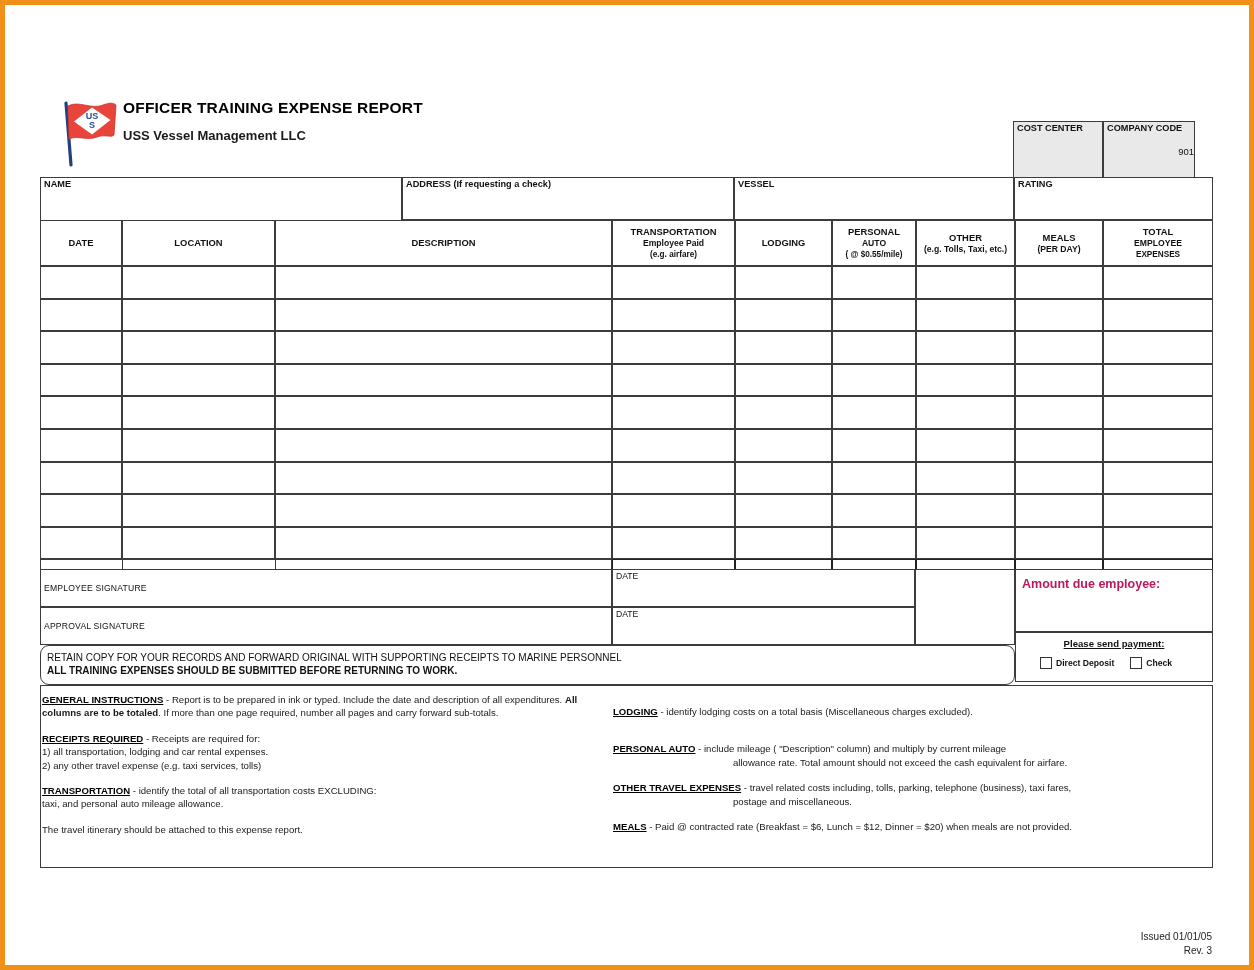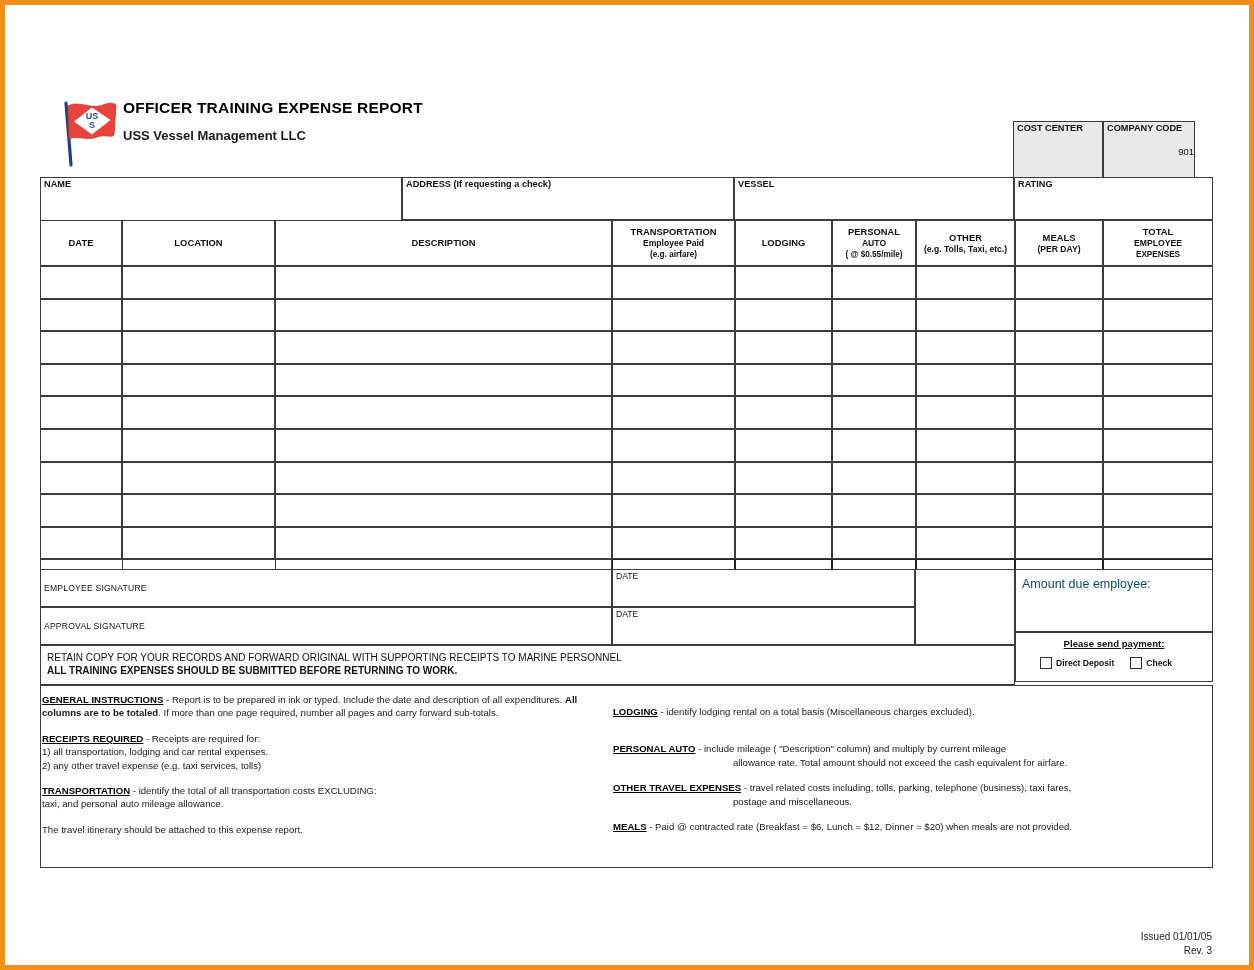--- a/index.html
+++ b/index.html
@@ -95,21 +95,21 @@
     position: absolute;
     right: 4px; top: 50%;
     transform: translateY(-50%);
     font-size: 13.5px; font-weight: bold; color: #000;
   }
 
   
   .amount-due {
     position: absolute;
     left: 6px; top: 7px;
-    font-size: 12.5px; color: #0c4a6e;
+    font-size: 12.5px; color: #be185d; font-weight: bold;
   }
   .send-payment {
     position: absolute;
     left: 0; right: 0; top: 5px;
     text-align: center;
     font-size: 9.6px; font-weight: bold;
     color: #111;
   }
   .send-payment span { text-decoration: underline; }
   .pay-opts {
@@ -381,21 +381,21 @@
         <span class="chk"></span>
         <span class="pay-opt-lbl">Direct Deposit</span>
       </div>
       <div class="pay-opt">
         <span class="chk"></span>
         <span class="pay-opt-lbl">Check</span>
       </div>
     </div>
   </div>
 
-  <div class="cell retain-box" style="left:40px; top:645px; width:975px; height:40px;">
+  <div class="cell retain-box" style="left:40px; top:645px; width:975px; height:40px;border-radius:9px;">
     <div class="retain-l1">RETAIN COPY FOR YOUR RECORDS AND FORWARD ORIGINAL WITH SUPPORTING RECEIPTS TO MARINE PERSONNEL</div>
     <div class="retain-l2">ALL TRAINING EXPENSES SHOULD BE SUBMITTED BEFORE RETURNING TO WORK.</div>
   </div>
 
   <div class="cell" style="left:40px; top:685px; width:1173px; height:183px;"></div>
 
   <div class="instr-col" style="left:42px; top:693px; width:540px;">
 
     <div class="instr-block">
       <span class="instr-head">GENERAL INSTRUCTIONS</span><span> - Report is to be prepared in ink or typed.  Include the date and description of all expenditures.  </span><span class="instr-strong">All columns are to be totaled</span><span>.  If more than one page required, number all pages and carry forward sub-totals.</span>
@@ -413,21 +413,21 @@
     </div>
 
     <div class="instr-block">
       <span>The travel itinerary should be attached to this expense report.</span>
     </div>
   </div>
 
   <div class="instr-col" style="left:613px; top:705px; width:585px;">
 
     <div class="instr-block" style="margin-bottom:24px;">
-      <span class="instr-head">LODGING</span><span> - identify lodging rental on a total basis (Miscellaneous charges excluded).</span>
+      <span class="instr-head">LODGING</span><span> - identify lodging costs on a total basis (Miscellaneous charges excluded).</span>
     </div>
 
     <div class="instr-block">
       <span class="instr-head">PERSONAL AUTO</span><span> - include mileage ( "Description" column) and multiply by current mileage</span>
       <span class="indent-b">allowance rate.  Total amount should not exceed the cash equivalent for airfare.</span>
     </div>
 
     <div class="instr-block">
       <span class="instr-head">OTHER TRAVEL EXPENSES</span><span> - travel related costs including, tolls, parking, telephone (business), taxi fares,</span>
       <span class="indent-b">postage and miscellaneous.</span>

